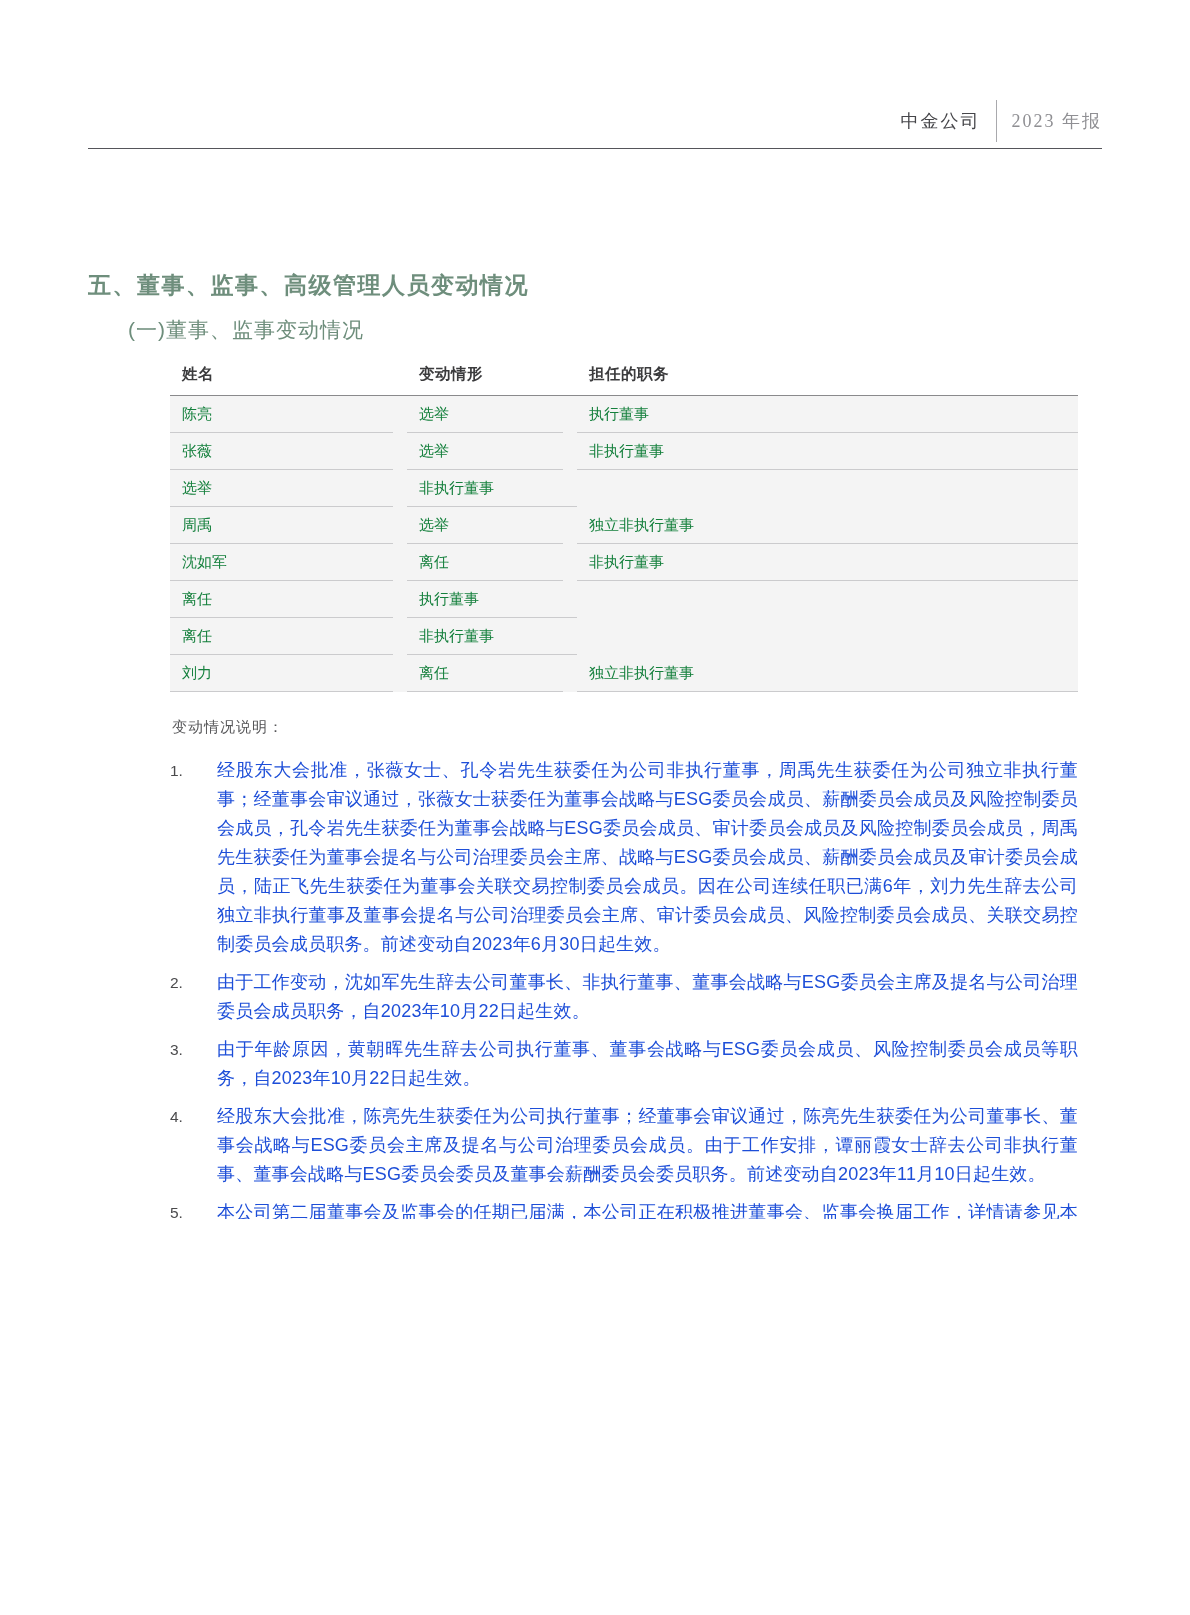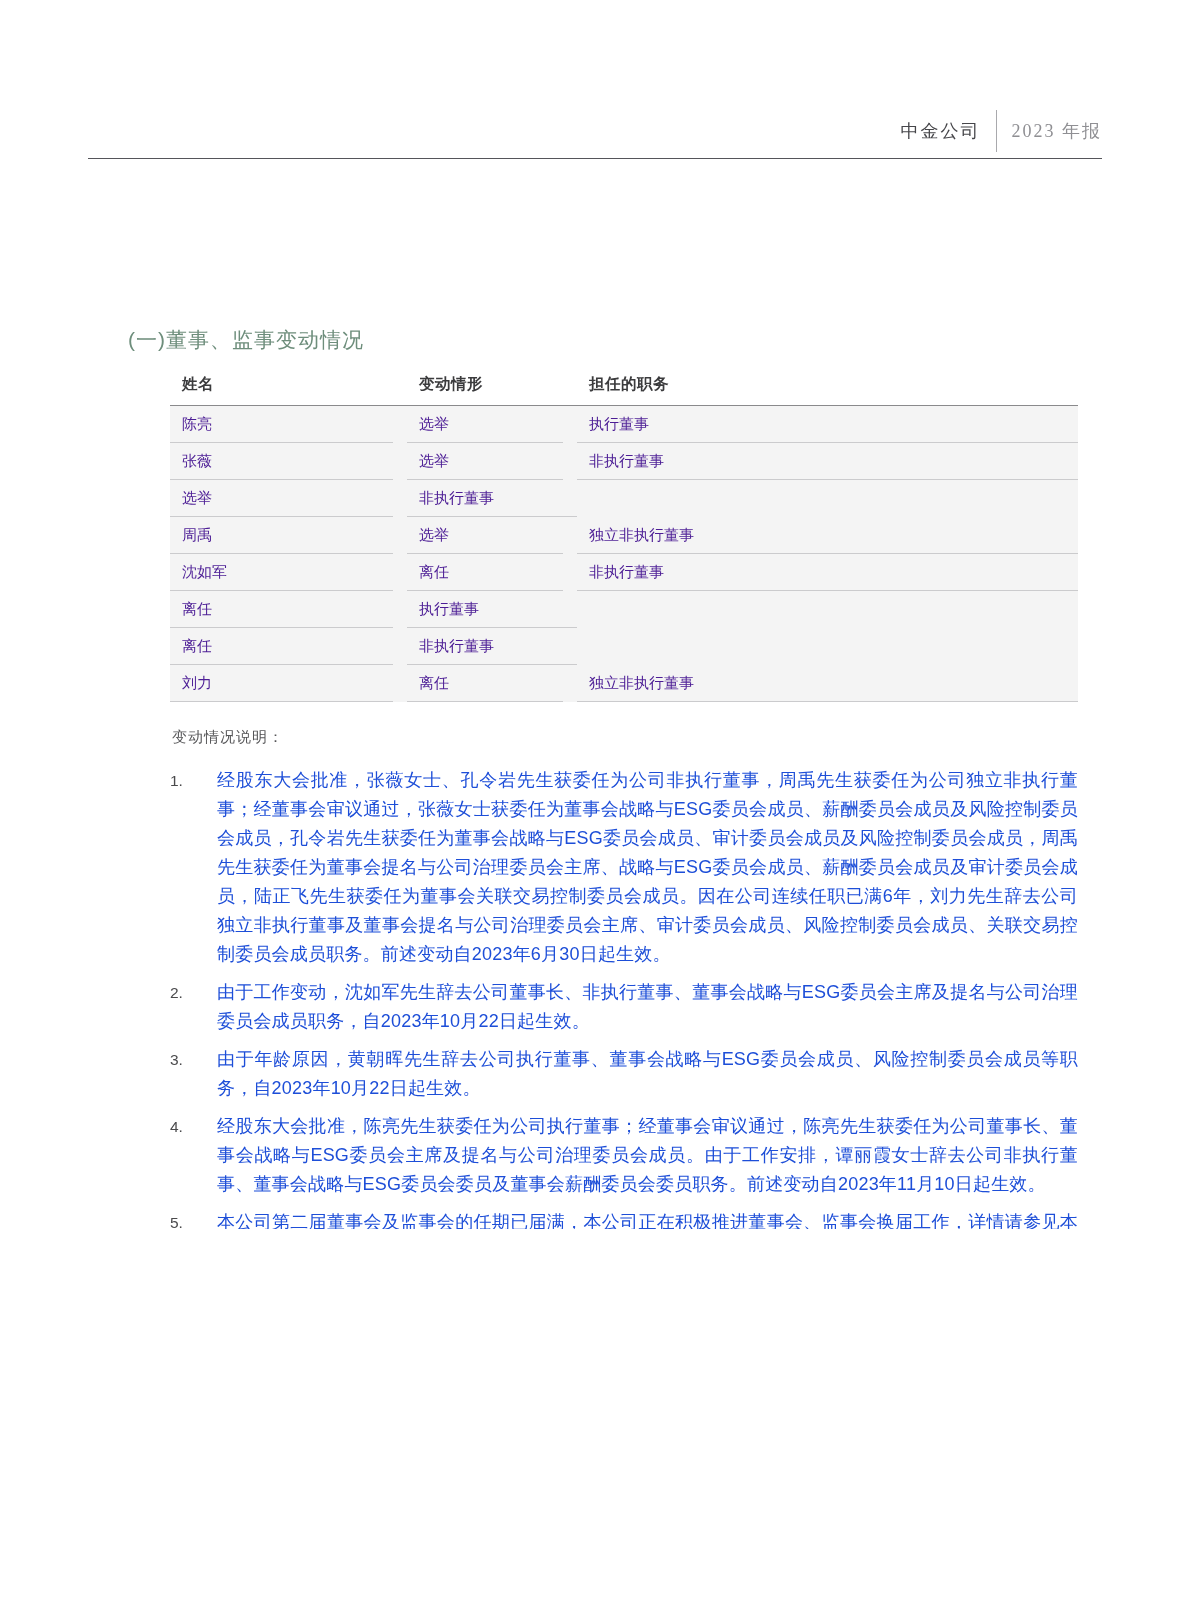--- a/index.html
+++ b/index.html
@@ -1,19 +1,19 @@
 <!DOCTYPE html>
 <html><head>
 <meta charset="utf-8">
 <style>
   * { margin:0; padding:0; box-sizing:border-box; }
   html, body { background:#ffffff; }
   body { font-family:"Liberation Sans","DejaVu Sans",sans-serif; -webkit-font-smoothing:antialiased; }
 
-  .page { position:relative; width:1190px; height:1215px; background:#ffffff; margin:14px auto; overflow:hidden; }
+  .page { position:relative; width:1190px; height:1215px; background:#ffffff; margin:4px auto; overflow:hidden; }
 
   
   .doc-header { position:absolute; left:88px; top:98px; width:1014px; height:47px;
                 border-bottom:1px solid #55555a; display:flex; justify-content:flex-end;
                 align-items:center; padding-bottom:8px; }
   .doc-header .company { font-family:"Liberation Serif","DejaVu Serif",serif; font-size:18px;
                          color:#46464a; letter-spacing:2px; white-space:nowrap; }
   .doc-header .vdiv { width:1px; height:42px; background:#a9a9ad; margin:0 15px; }
   .doc-header .report { font-family:"Liberation Serif","DejaVu Serif",serif; font-size:18px;
                         color:#8f8f93; letter-spacing:2px; white-space:nowrap; }
@@ -24,21 +24,21 @@
   .sec-subtitle { position:absolute; left:128px; top:312px; font-size:21px; font-weight:500;
                   color:#6e8e7c; letter-spacing:1px; white-space:nowrap; }
 
   
   .change-table { position:absolute; left:170px; top:360px; width:908px; }
   .t-head { display:grid; grid-template-columns:237px 170px 1fr; border-bottom:1px solid #8a8a8c; }
   .t-hcell { padding:0 0 10px 12px; font-size:15.5px; font-weight:600; color:#3b3b3d;
              letter-spacing:0.5px; white-space:nowrap; }
   .t-row { display:grid; grid-template-columns:237px 170px 1fr; background:#f4f4f4; height:37px; }
   .t-cell { border-bottom:1px solid #cbcbcd; margin-right:14px; line-height:36px;
-            padding-left:12px; font-size:15px; color:#4c1d95; white-space:nowrap; overflow:hidden; }
+            padding-left:12px; font-size:15px; color:#15803d; white-space:nowrap; overflow:hidden; }
   .t-cell:last-child { margin-right:0; }
 
   
   .note-label { position:absolute; left:172px; top:714px; font-size:15px;
                 color:#565658; letter-spacing:1px; white-space:nowrap; }
   .notes { position:absolute; left:170px; top:752px; width:908px; }
   .note-item { display:flex; margin-bottom:9px; }
   .note-num { flex:0 0 47px; width:47px; font-size:15.5px; line-height:29px; color:#4a4a4c; }
   .note-text { flex:1; font-size:18px; line-height:29px; color:#1d4ed8; text-align:justify;
                text-justify:inter-ideograph; letter-spacing:0.2px; }
@@ -51,20 +51,21 @@
 <body>
 
 <div class="page">
 
   <div class="doc-header">
     <span class="company">中金公司</span>
     <span class="vdiv"></span>
     <span class="report">2023 年报</span>
   </div>
 
+  <div class="sec-title">五、董事、监事、高级管理人员变动情况</div>
   <div class="sec-subtitle">(一)董事、监事变动情况</div>
 
   <div class="change-table">
     <div class="t-head">
       <div class="t-hcell">姓名</div>
       <div class="t-hcell">变动情形</div>
       <div class="t-hcell">担任的职务</div>
     </div>
     <div class="t-body" id="table-body">
   <div class="t-row">

